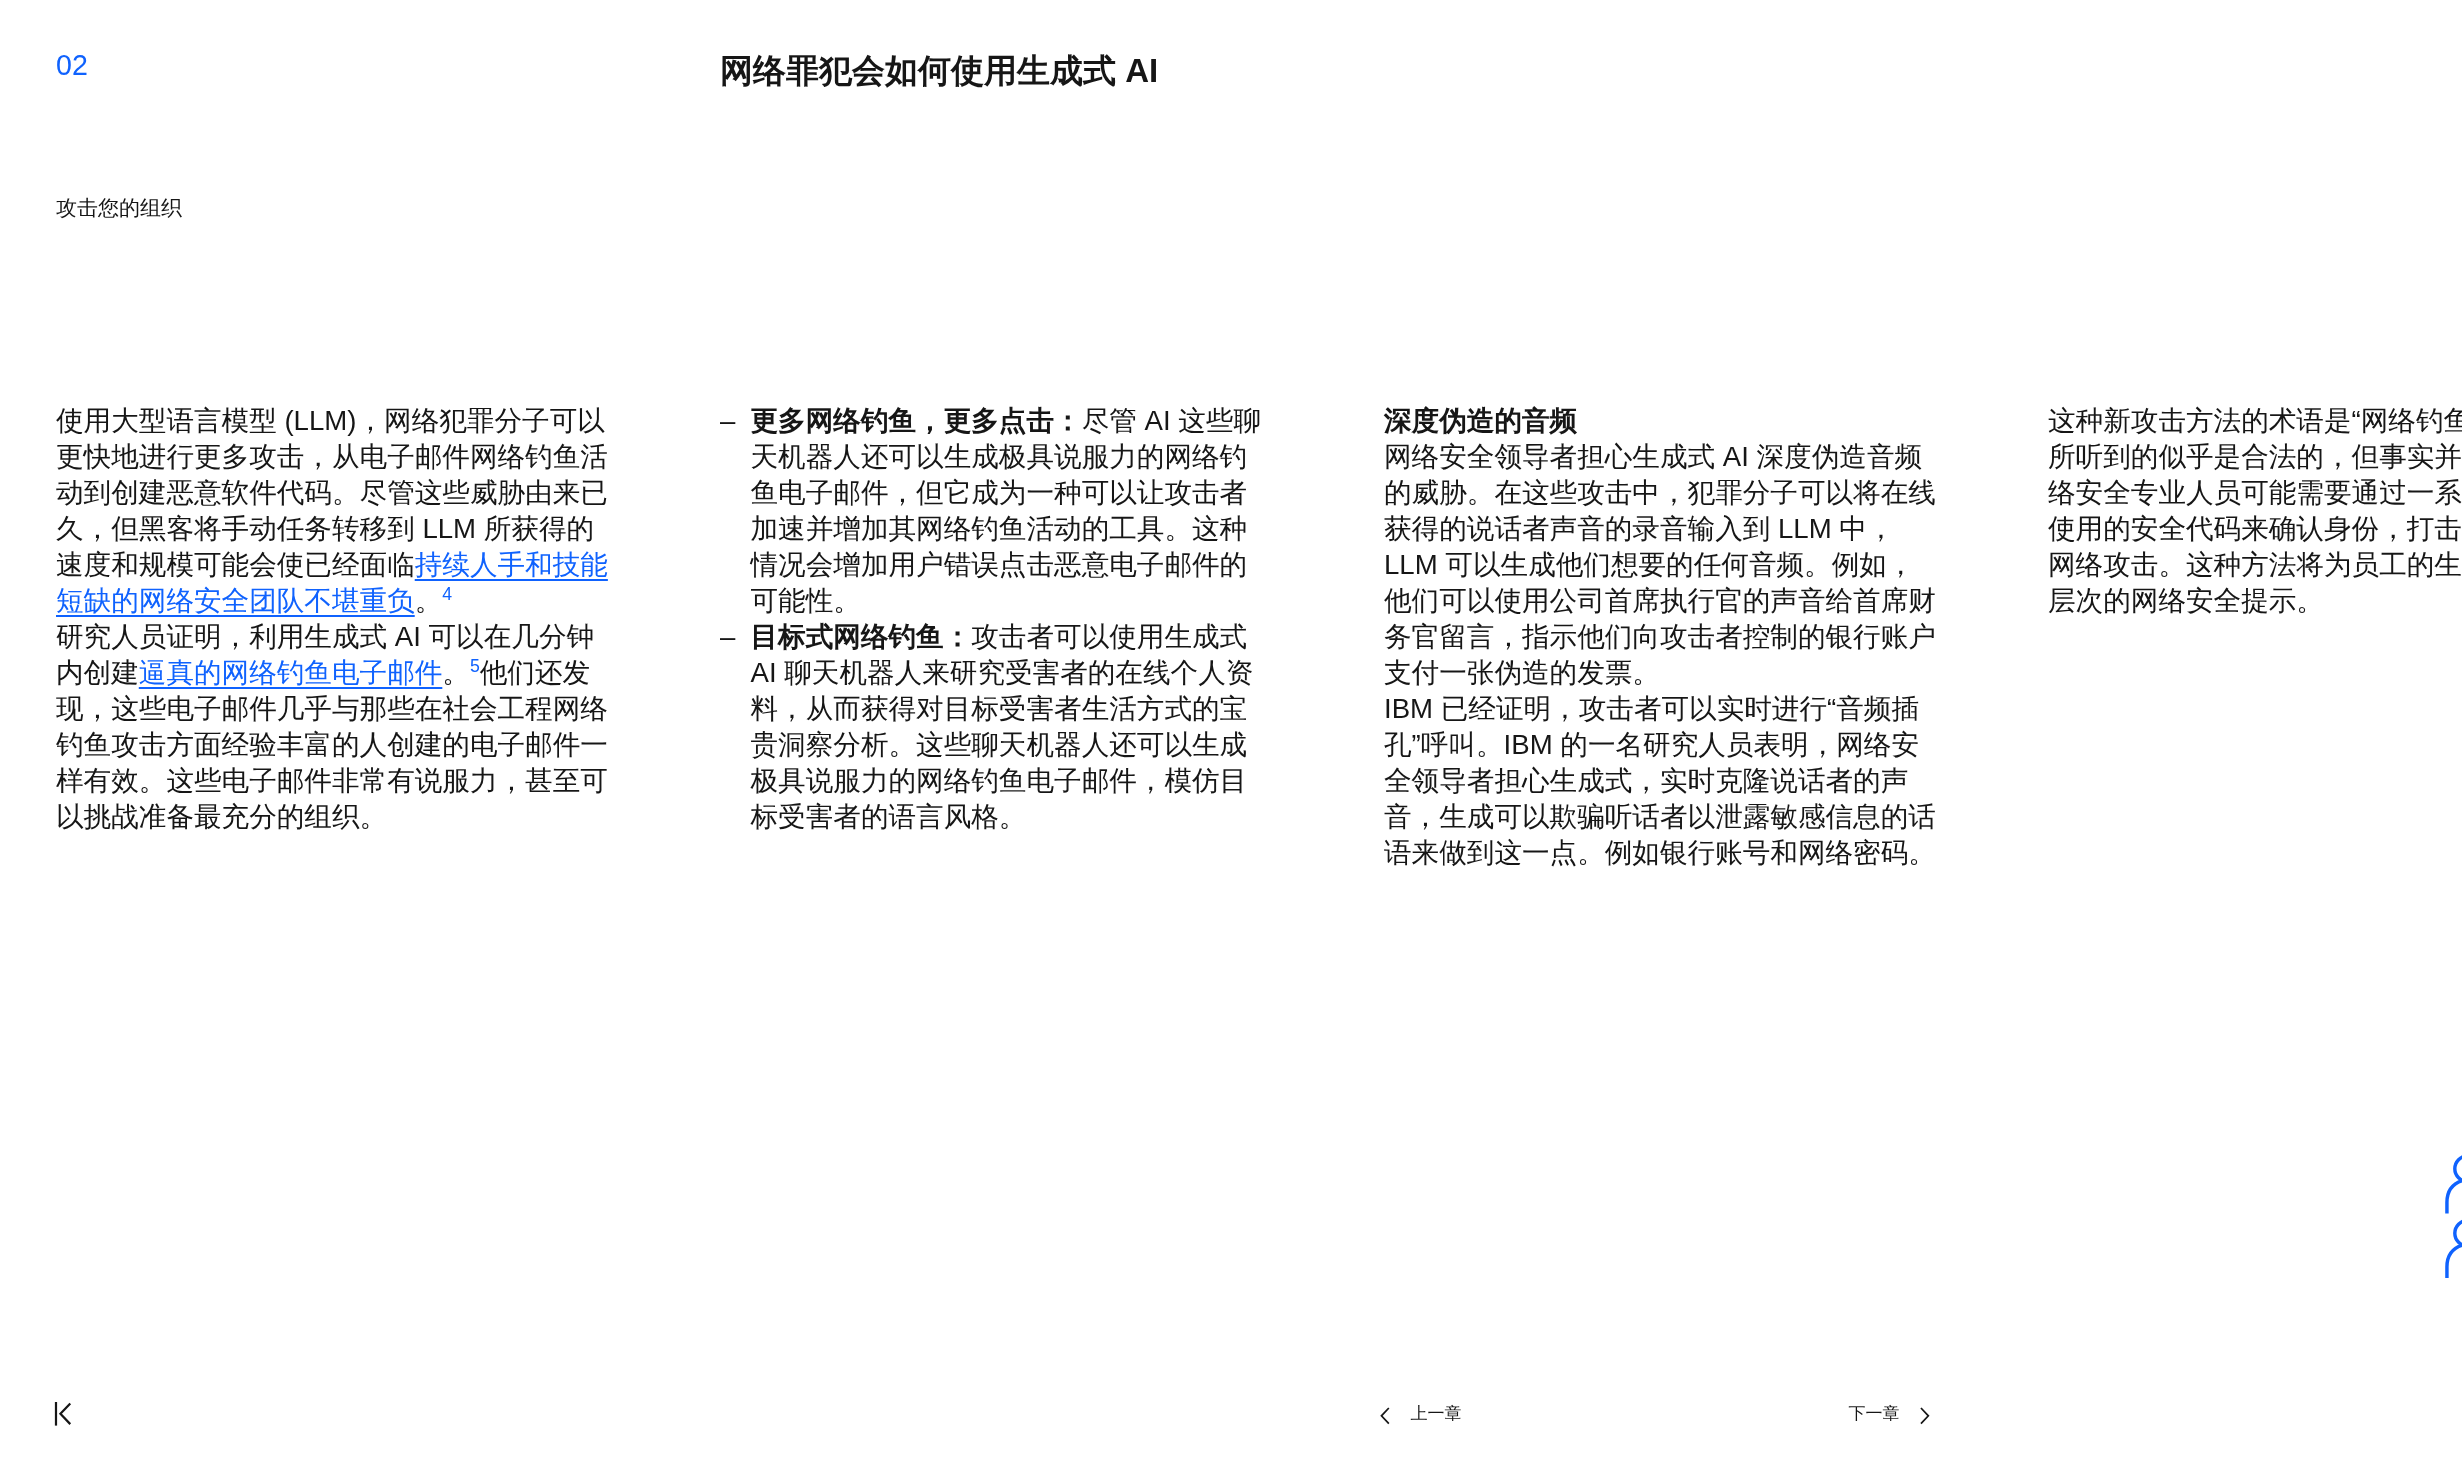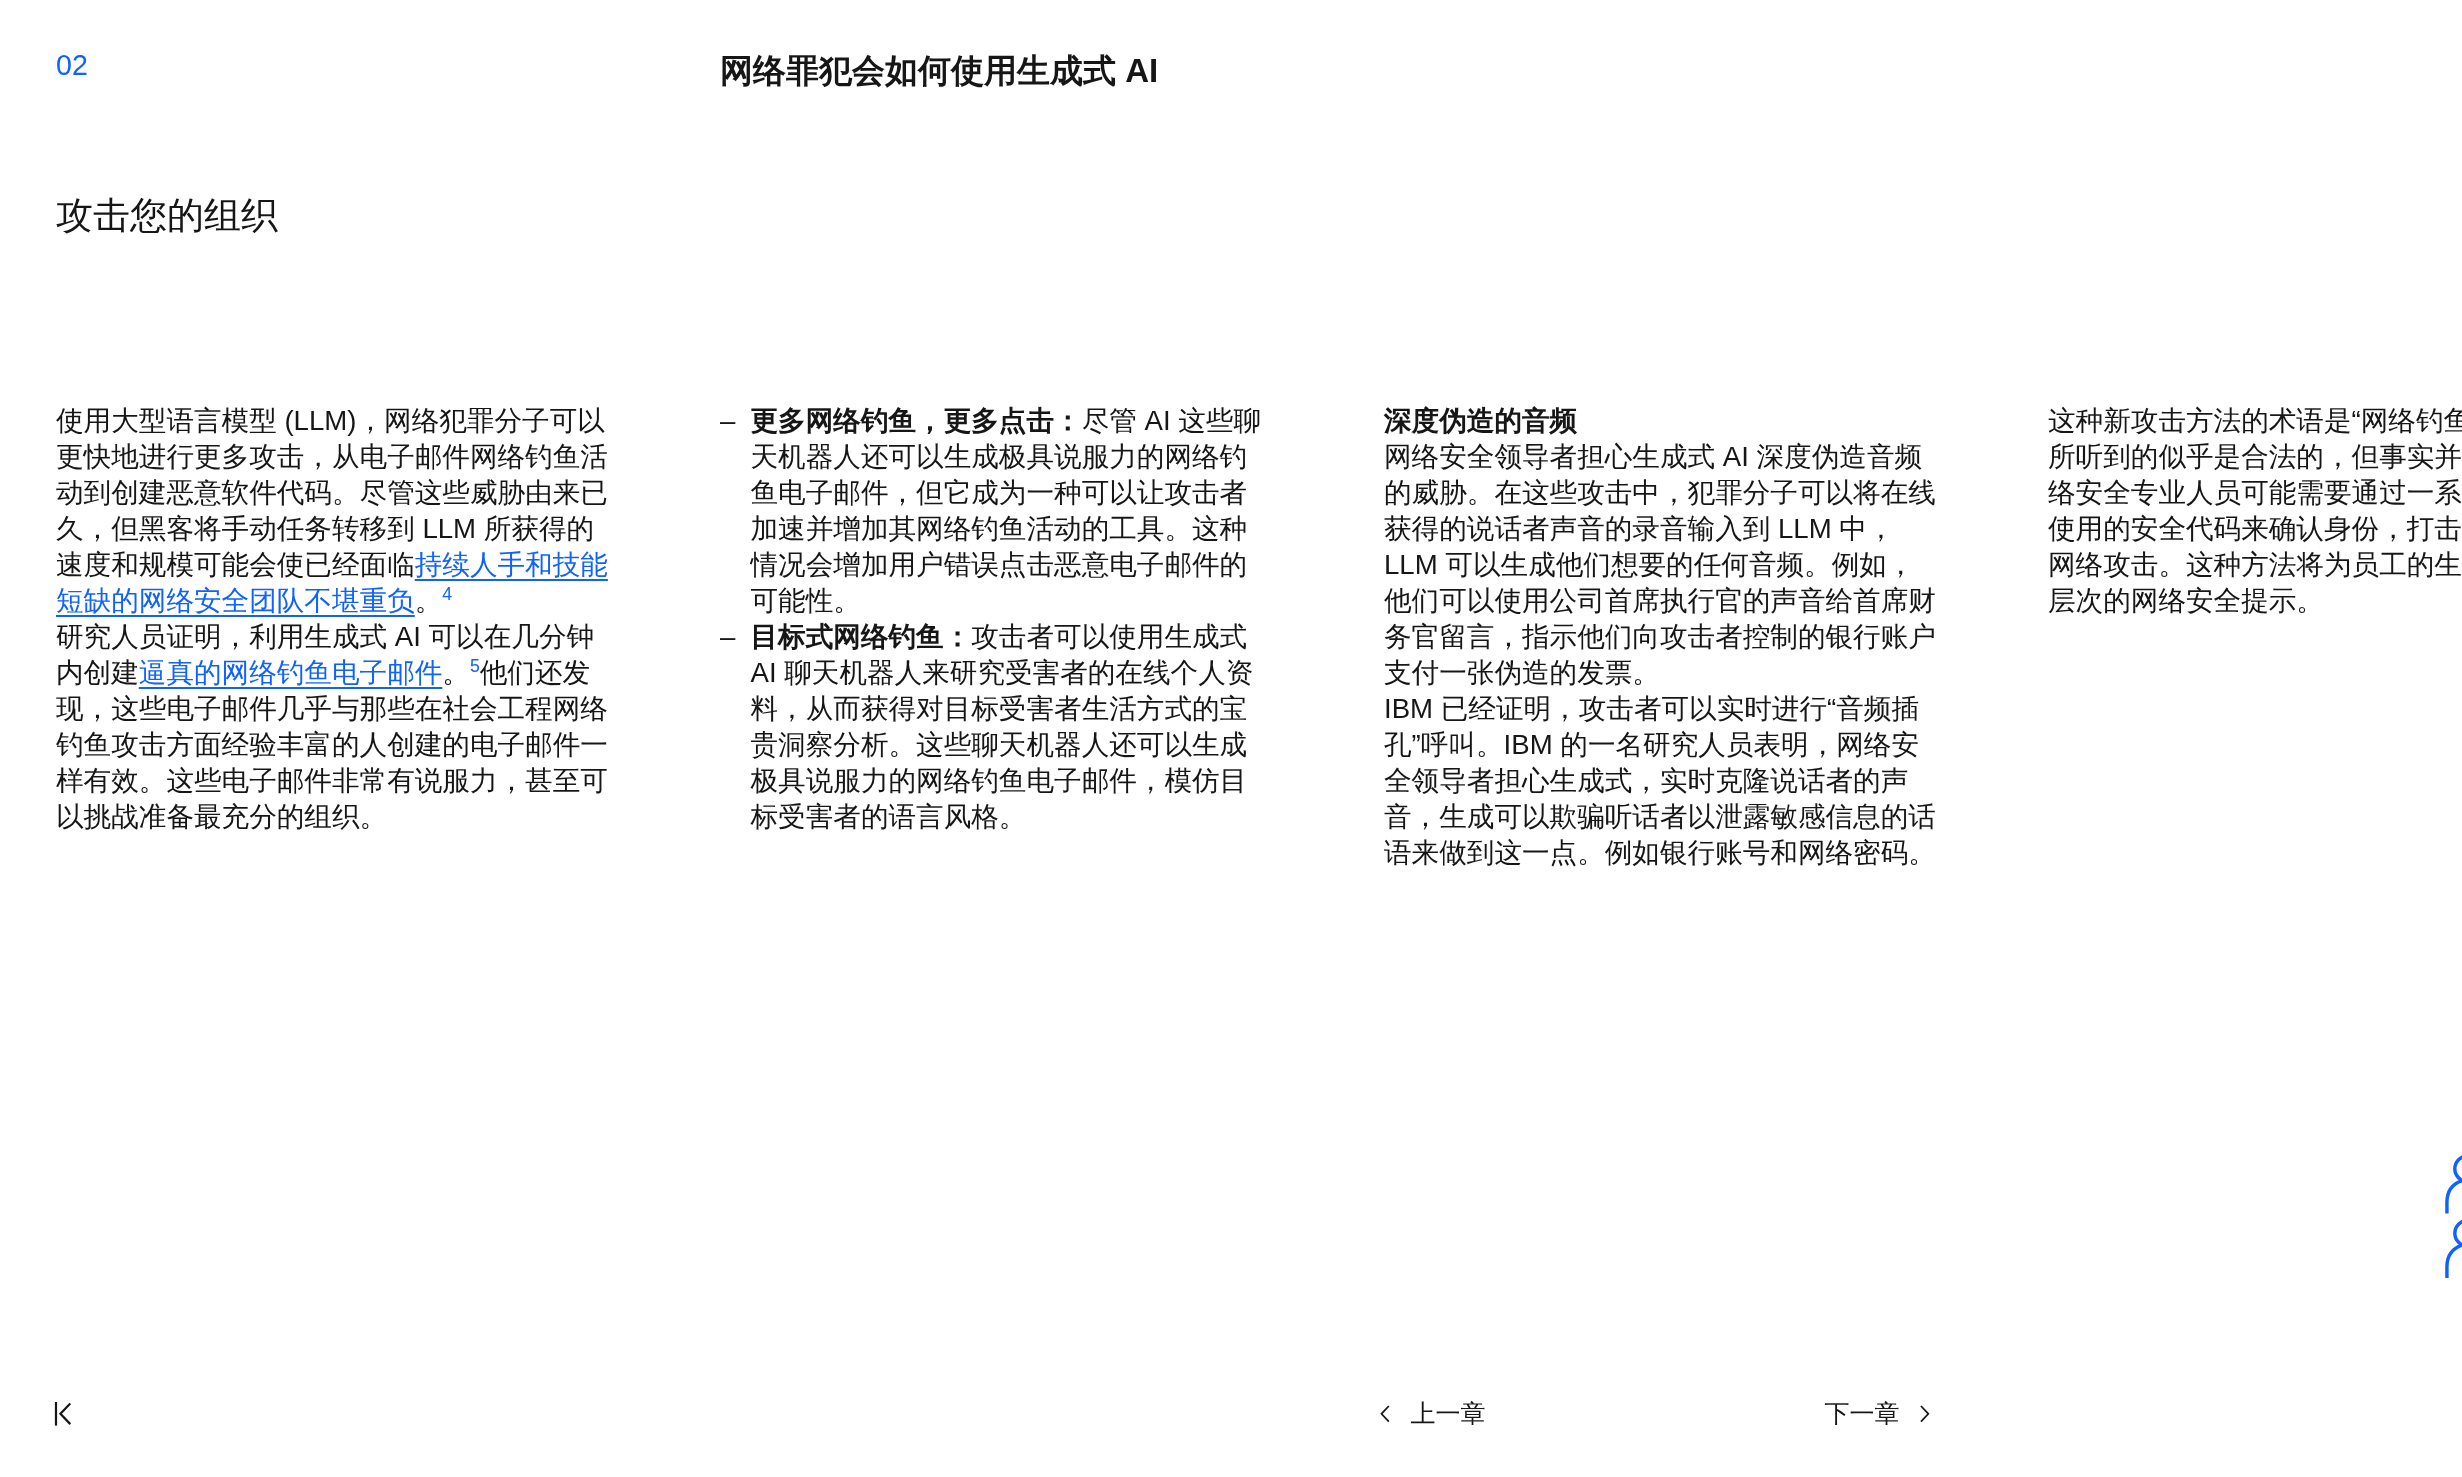--- a/index.html
+++ b/index.html
@@ -13,21 +13,21 @@
     font-family:"Liberation Sans", sans-serif;color:var(--ink);
     overflow:hidden;
   }
   .page{position:relative;width:2626px;height:1477px;background:var(--bg);}
 
   
   .chapter-num{position:absolute;left:56px;top:50px;font-size:28.6px;line-height:1.1;color:var(--blue);}
   .doc-title{position:absolute;left:720px;top:53px;font-size:33px;line-height:1.1;color:var(--ink);font-weight:bold;}
 
   
-  .section-title{position:absolute;left:56px;top:196px;margin:0;font-size:37px;font-weight:400;line-height:1.1;color:var(--ink);}
+  .section-title{position:absolute;left:56px;top:196px;margin:0;font-size:21px;font-weight:400;line-height:1.1;color:var(--ink);}
 
   
   .columns{
     position:absolute;left:56px;top:379px;
     display:grid;grid-template-columns:repeat(4,554px);column-gap:110px;
   }
   .col{font-size:27.6px;line-height:36px;color:var(--ink);margin-top:24px;}
   .col p{margin:0;}
   .subhead{margin:36px 0 0 0;font-size:27.6px;line-height:36px;font-weight:700;color:var(--ink);}
   .subhead.first{margin-top:0;}
@@ -41,23 +41,23 @@
   
   .first-page-btn{
     position:absolute;left:54px;top:1401px;width:22.7px;height:25.6px;
     background:none;border:none;padding:0;cursor:pointer;display:block;
   }
   .chapter-nav{
     position:absolute;left:1379px;top:1399px;width:552px;height:29.5px;
     display:flex;justify-content:space-between;align-items:center;
   }
   .nav-btn{
-    display:flex;align-items:center;gap:19.7px;
+    display:flex;align-items:flex-end;gap:19.7px;
     background:none;border:none;padding:0;cursor:pointer;
-    font-family:Liberation Serif, serif;font-size:25px;color:var(--ink);
+    font-family:Liberation Serif, serif;font-size:17px;color:var(--ink);
   }
 
   
   .people{position:absolute;left:2443px;top:1154px;width:126px;height:126px;}
 </style>
 </head>
 <body>
 
 <div class="page">
 

